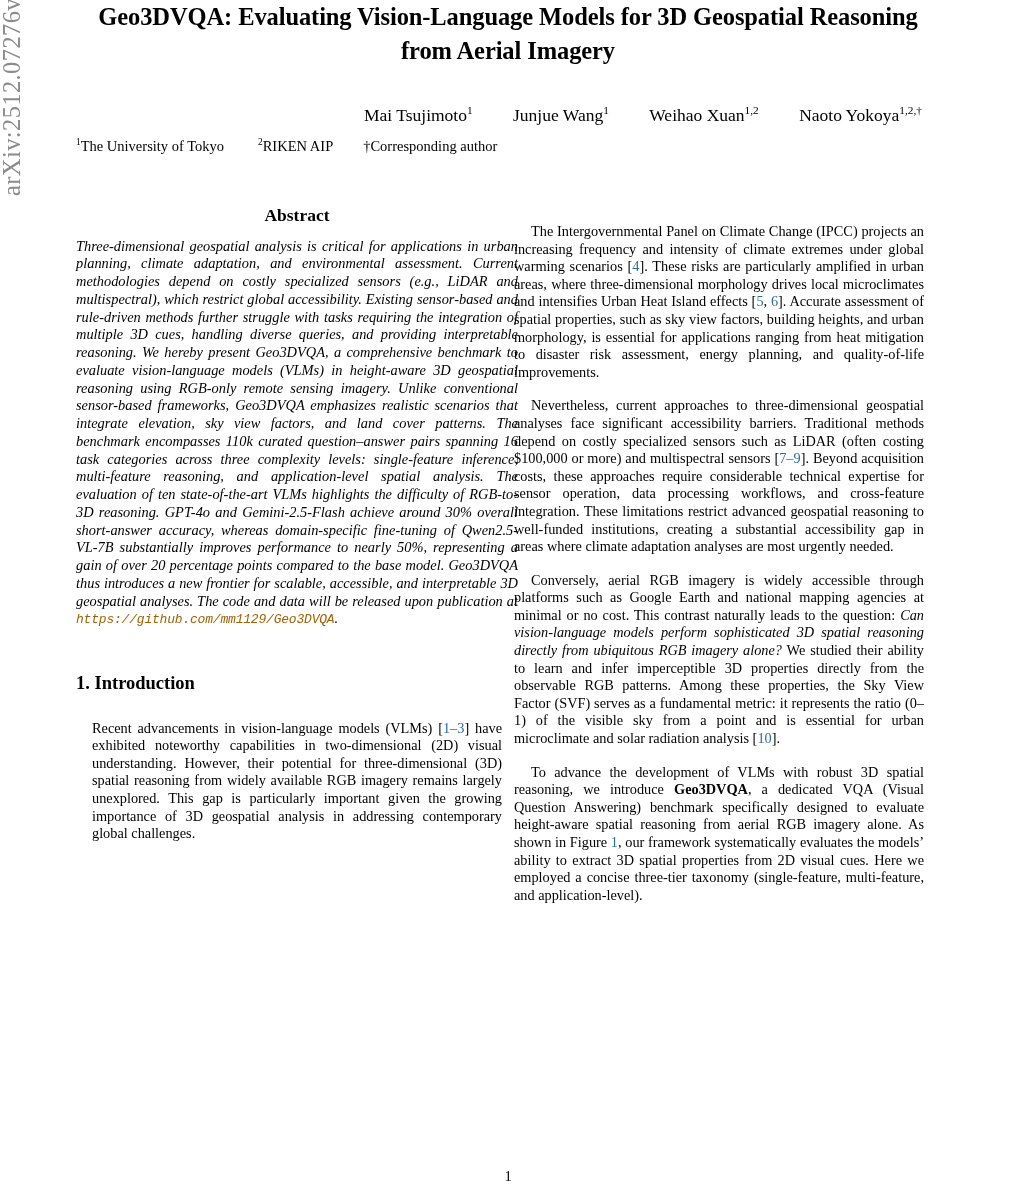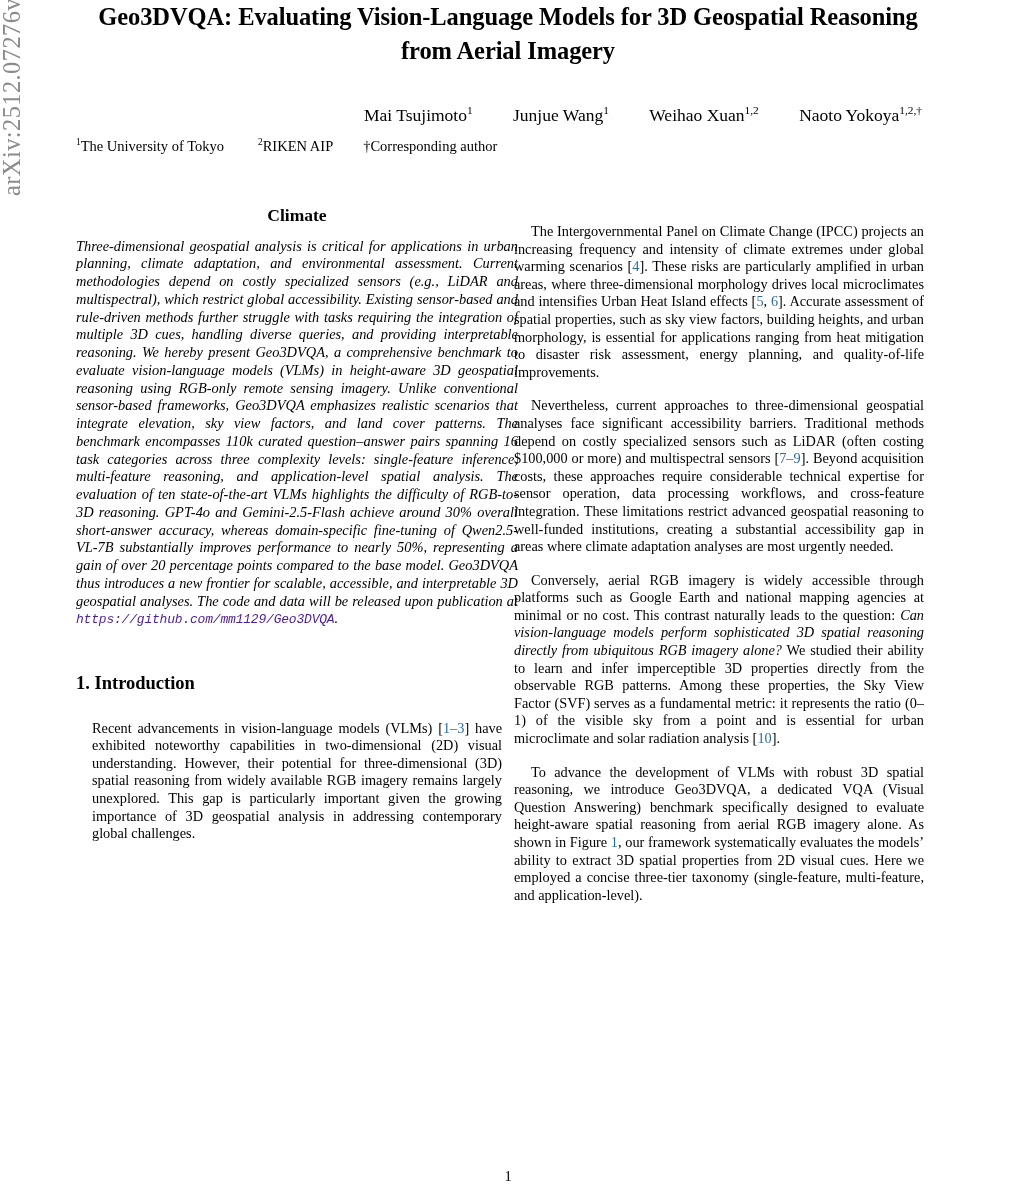--- a/index.html
+++ b/index.html
@@ -88,38 +88,38 @@
   .abstract-body {
     font-style: italic;
     text-align: justify;
     font-size: 14.4px;
     line-height: 17.75px;
     hyphens: auto;
   }
   .abstract-body .url {
     font-family: "Liberation Mono", monospace;
     font-style: italic;
-    color: #4c1d95;
+    color: #a16207;
     font-size: 13px;
     letter-spacing: -0.2px;
   }
   .section-head {
     font-size: 18.5px;
     font-weight: bold;
     margin: 46px 0 27px 0;
   }
   p.body {
     margin: 16px;
     text-indent: 17px;
     text-align: justify;
     hyphens: auto;
   }
   p.body.first { text-indent: 0; }
   .cite { color: #2b6ca3; }
-  .bold { font-weight: normal; }
+  .bold { font-weight: bold; }
   .ital { font-style: italic; }
   .pagenum {
     position: absolute;
     left: 0;
     top: 1168px;
     width: 1016px;
     text-align: center;
     font-size: 14.5px;
   }
 </style>
@@ -137,21 +137,21 @@
     <span class="name"><span>Junjue Wang</span><sup>1</sup></span>
     <span class="name"><span>Weihao Xuan</span><sup>1,2</sup></span>
     <span class="name"><span>Naoto Yokoya</span><sup>1,2,†</sup></span>
   </div>
 
   <div class="affil">
     <span class="af"><sup>1</sup><span>The University of Tokyo</span></span><span class="gap1"></span><span class="af"><sup>2</sup><span>RIKEN AIP</span></span><span class="gap2"></span><span class="af"><span>†Corresponding author</span></span>
   </div>
 
   <div class="col col-left">
-    <div class="abstract-head">Climate</div>
+    <div class="abstract-head">Abstract</div>
     <div class="abstract-body"><span>Three-dimensional geospatial analysis is critical for applications in urban planning, climate adaptation, and environmental assessment. Current methodologies depend on costly specialized sensors (e.g., LiDAR and multispectral), which restrict global accessibility. Existing sensor-based and rule-driven methods further struggle with tasks requiring the integration of multiple 3D cues, handling diverse queries, and providing interpretable reasoning. We hereby present Geo3DVQA, a comprehensive benchmark to evaluate vision-language models (VLMs) in height-aware 3D geospatial reasoning using RGB-only remote sensing imagery. Unlike conventional sensor-based frameworks, Geo3DVQA emphasizes realistic scenarios that integrate elevation, sky view factors, and land cover patterns. The benchmark encompasses 110k curated question–answer pairs spanning 16 task categories across three complexity levels: single-feature inference, multi-feature reasoning, and application-level spatial analysis. The evaluation of ten state-of-the-art VLMs highlights the difficulty of RGB-to-3D reasoning. GPT-4o and Gemini-2.5-Flash achieve around 30% overall short-answer accuracy, whereas domain-specific fine-tuning of Qwen2.5-VL-7B substantially improves performance to nearly 50%, representing a gain of over 20 percentage points compared to the base model. Geo3DVQA thus introduces a new frontier for scalable, accessible, and interpretable 3D geospatial analyses. The code and data will be released upon publication at </span><span class="url">https://github.com/mm1129/Geo3DVQA</span><span>.</span></div>
 
     <div class="section-head">1. Introduction</div>
     <p class="body first"><span>Recent advancements in vision-language models (VLMs) [</span><span class="cite">1</span><span class="cite">–</span><span class="cite">3</span><span>] have exhibited noteworthy capabilities in two-dimensional (2D) visual understanding. However, their potential for three-dimensional (3D) spatial reasoning from widely available RGB imagery remains largely unexplored. This gap is particularly important given the growing importance of 3D geospatial analysis in addressing contemporary global challenges.</span></p>
   </div>
 
   <div class="col col-right">
     <p class="body"><span>The Intergovernmental Panel on Climate Change (IPCC) projects an increasing frequency and intensity of climate extremes under global warming scenarios [</span><span class="cite">4</span><span>].  These risks are particularly amplified in urban areas, where three-dimensional morphology drives local microclimates and intensifies Urban Heat Island effects [</span><span class="cite">5</span><span>, </span><span class="cite">6</span><span>]. Accurate assessment of spatial properties, such as sky view factors, building heights, and urban morphology, is essential for applications ranging from heat mitigation to disaster risk assessment, energy planning, and quality-of-life improvements.</span></p>
 
     <p class="body"><span>Nevertheless, current approaches to three-dimensional geospatial analyses face significant accessibility barriers. Traditional methods depend on costly specialized sensors such as LiDAR (often costing $100,000 or more) and multispectral sensors [</span><span class="cite">7</span><span class="cite">–</span><span class="cite">9</span><span>].  Beyond acquisition costs, these approaches require considerable technical expertise for sensor operation, data processing workflows, and cross-feature integration. These limitations restrict advanced geospatial reasoning to well-funded institutions, creating a substantial accessibility gap in areas where climate adaptation analyses are most urgently needed.</span></p>

